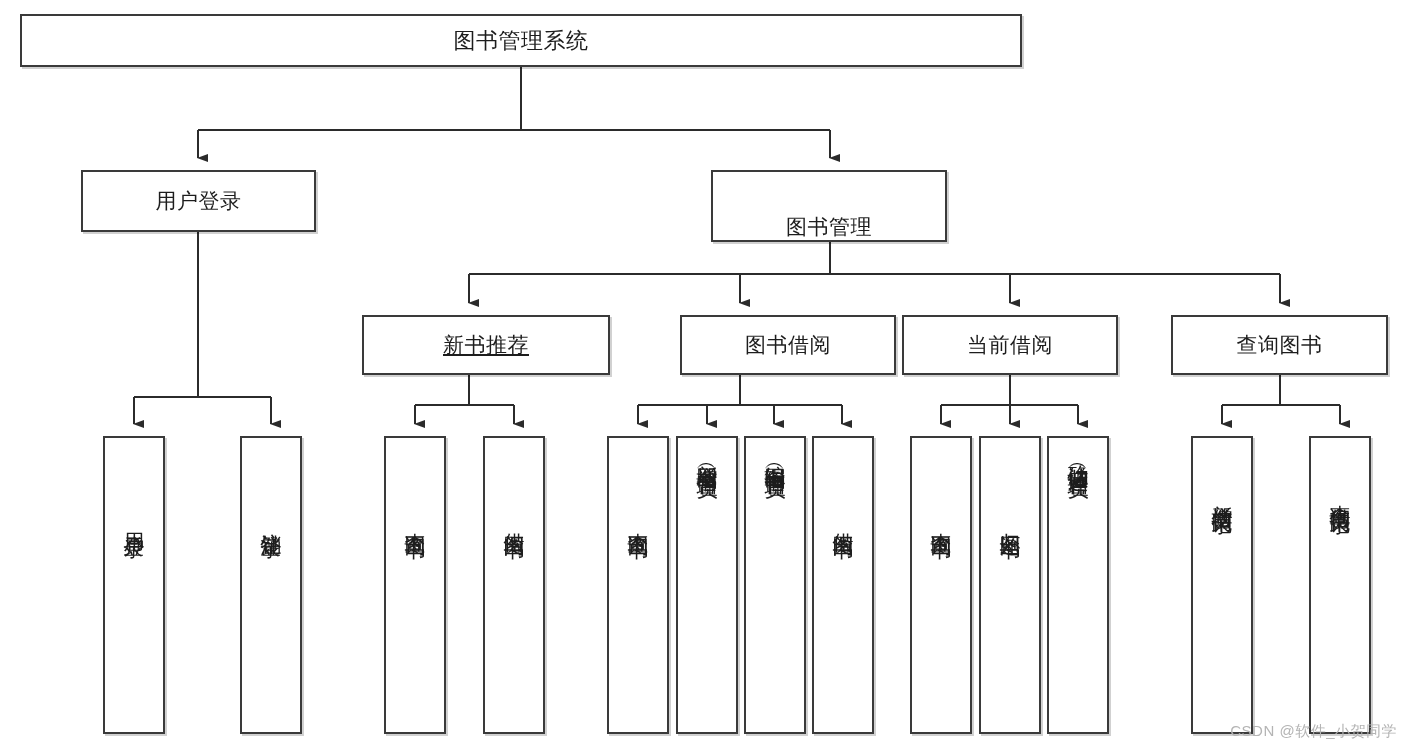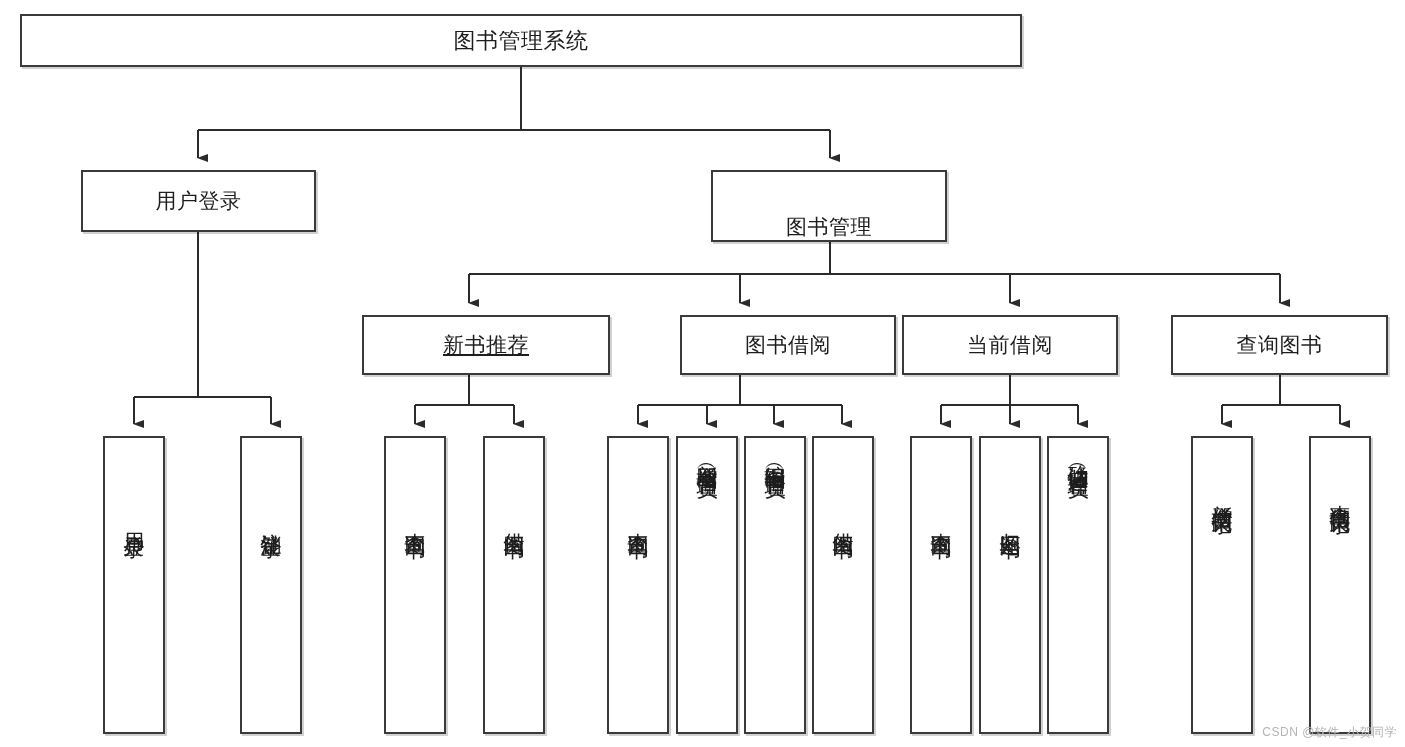--- a/index.html
+++ b/index.html
@@ -68,21 +68,21 @@
   .node.vert.mid .label {
     margin-top: 44px;
   }
   .node.vert.tall .label {
     margin-top: 4px;
   }
   #watermark {
     position: absolute;
     right: 8px;
     bottom: 6px;
-    font-size: 12px;
+    font-size: 15px;
     color: #b4b4b4;
     letter-spacing: 0.5px;
     white-space: nowrap;
     user-select: none;
   }
 </style>
 </head>
 <body>
 
 <div id="canvas">

